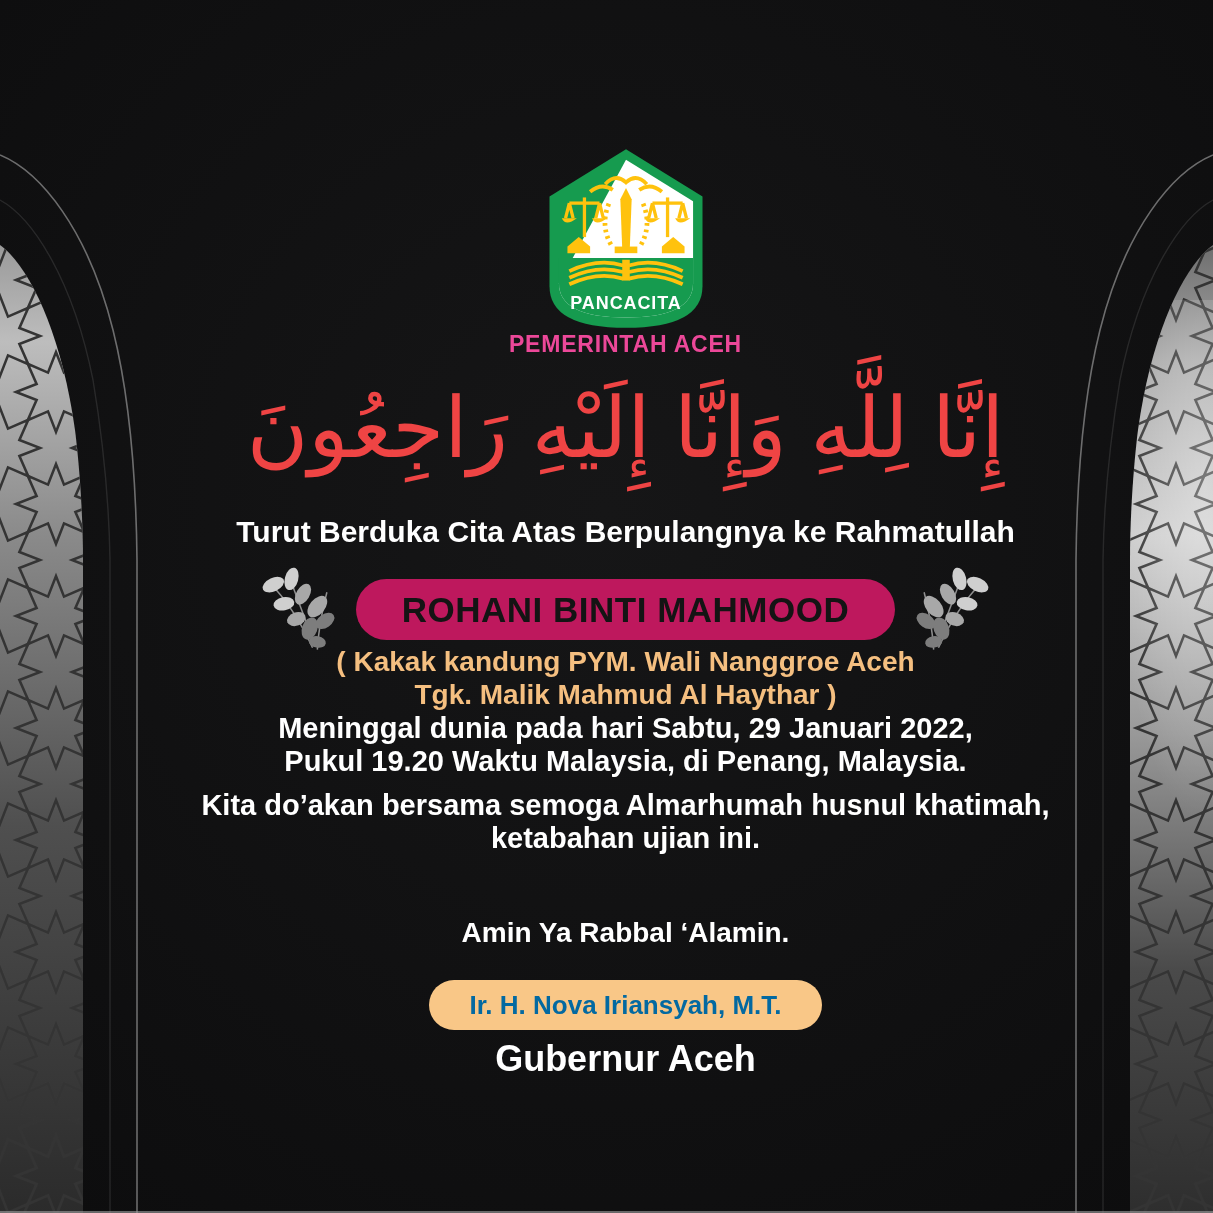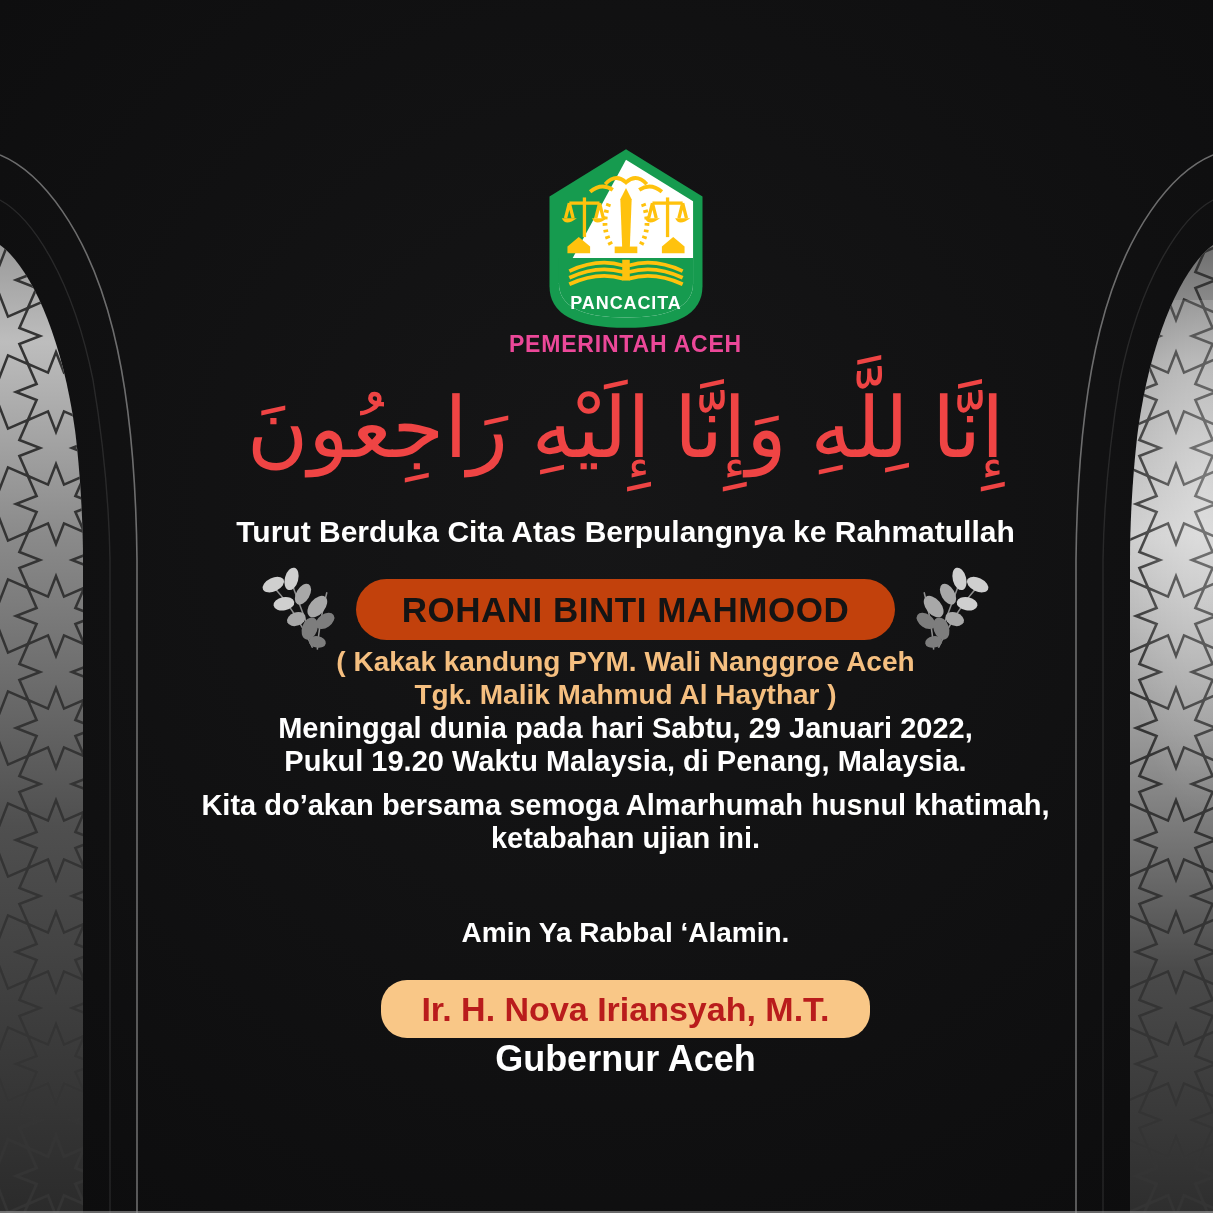--- a/index.html
+++ b/index.html
@@ -17,36 +17,36 @@
 
   .arabic{
     top:368px;color:#ef4444;font-size:84px;font-weight:400;line-height:1.45;
     direction:rtl;
   }
 
   .headline{top:515px;color:#ffffff;font-size:30px;font-weight:700;}
 
   .name-banner{top:563px;display:flex;align-items:center;justify-content:center;gap:10px;}
   .name-pill{
-    background:#c2410c;color:#141414;border-radius:33px;
+    background:#be185d;color:#141414;border-radius:33px;
     font-size:35px;font-weight:700;letter-spacing:.5px;
     padding:13px 46px;line-height:1;
   }
   .flower{width:86px;height:92px;flex:0 0 auto;}
   .flower.right{transform:scaleX(-1);}
 
   .relation{top:645px;color:#F5BF80;font-size:28px;font-weight:700;line-height:33px;}
   .death{top:712px;color:#ffffff;font-size:29px;font-weight:700;line-height:33px;}
   .prayer{top:789px;color:#ffffff;font-size:29px;font-weight:700;line-height:33px;}
   .amin{top:917px;color:#ffffff;font-size:28px;font-weight:700;}
 
   .sig-pill-row{top:980px;display:flex;justify-content:center;}
   .sig-pill{
-    background:#F9C787;color:#b91c1c;border-radius:26px;
-    font-size:34px;font-weight:700;padding:12px 40px;line-height:1;
+    background:#F9C787;color:#0369a1;border-radius:26px;
+    font-size:26px;font-weight:700;padding:12px 40px;line-height:1;
   }
   .sig-title{top:1038px;color:#ffffff;font-size:36px;font-weight:700;}
 
   .bottom-line{position:absolute;left:0;bottom:0;width:100%;height:2px;background:#9a9a9a;opacity:.65;z-index:3;}
 </style>
 </head>
 <body>
 
 <svg class="bg-svg" width="1213" height="1213" viewBox="0 0 1213 1213" xmlns="http://www.w3.org/2000/svg">
   <defs>

